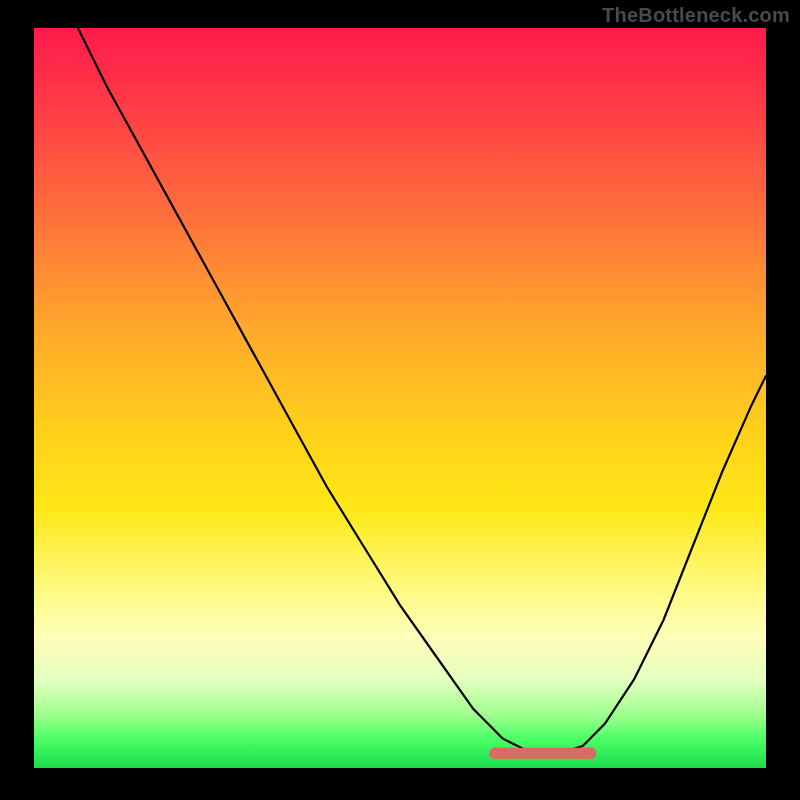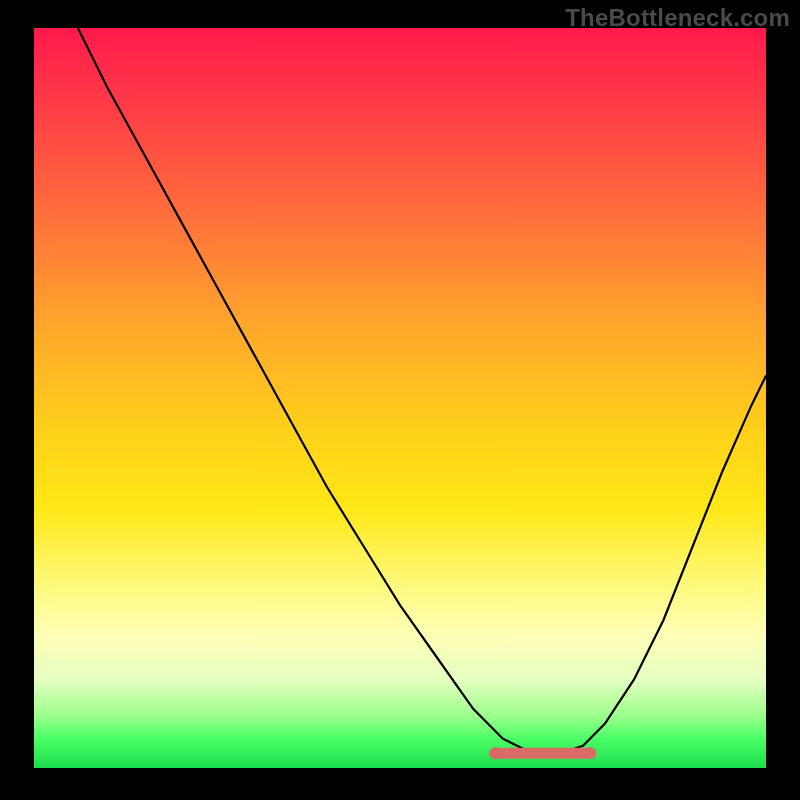--- a/index.html
+++ b/index.html
@@ -15,21 +15,21 @@
     position: relative;
     width: 800px;
     height: 800px;
     background: #000;
   }
   .watermark {
     position: absolute;
     top: 4px;
     right: 10px;
     color: #4a4a4a;
-    font-size: 24px;
+    font-size: 20px;
     font-weight: 600;
     letter-spacing: 0.2px;
     z-index: 10;
   }
   .plot {
     position: absolute;
     left: 34px;
     top: 28px;
     width: 732px;
     height: 740px;

